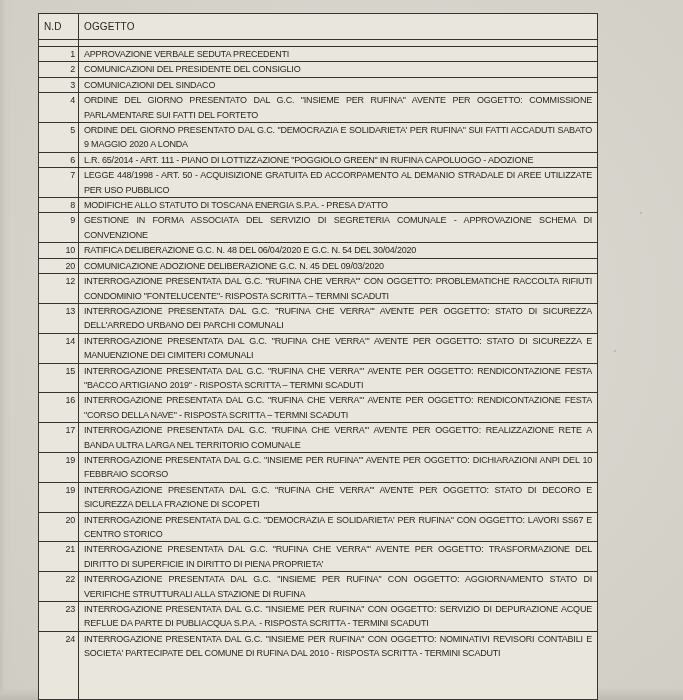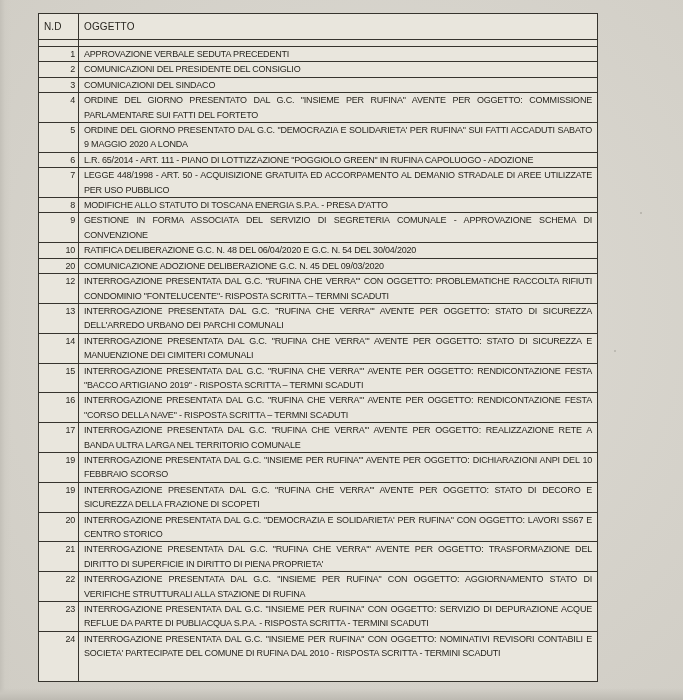--- a/index.html
+++ b/index.html
@@ -62,21 +62,21 @@
     text-align: right;
     padding: 0 3px 0 2px;
   }
   .agenda td.obj {
     text-align: justify;
     text-align-last: left;
     padding: 0 5px;
     margin-top: 48px;
   }
   .agenda tr.spacer-row td { height: 7px; padding: 0; }
-  .agenda tbody tr:last-child td { height: 50px; }
+  .agenda tbody tr:last-child td { height: 68px; }
 </style>
 </head>
 <body>
 
 <div class="scan-vignette"></div>
 <div class="page-edge-left"></div>
 <div class="page-edge-bottom"></div>
 <div class="scan-speckles"></div>
 
 <table class="agenda">

